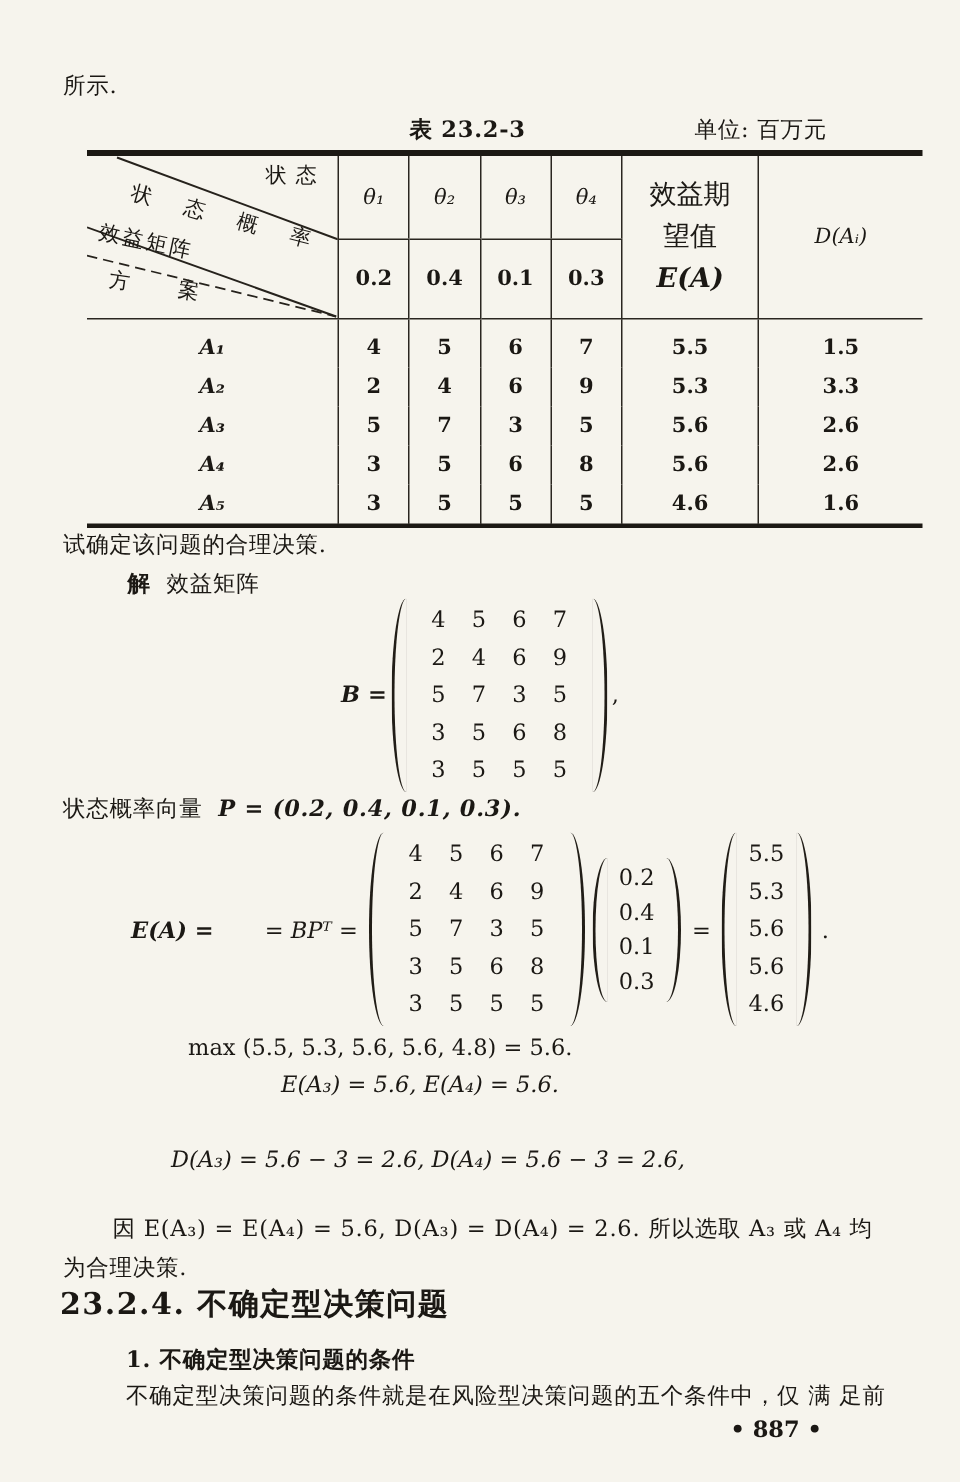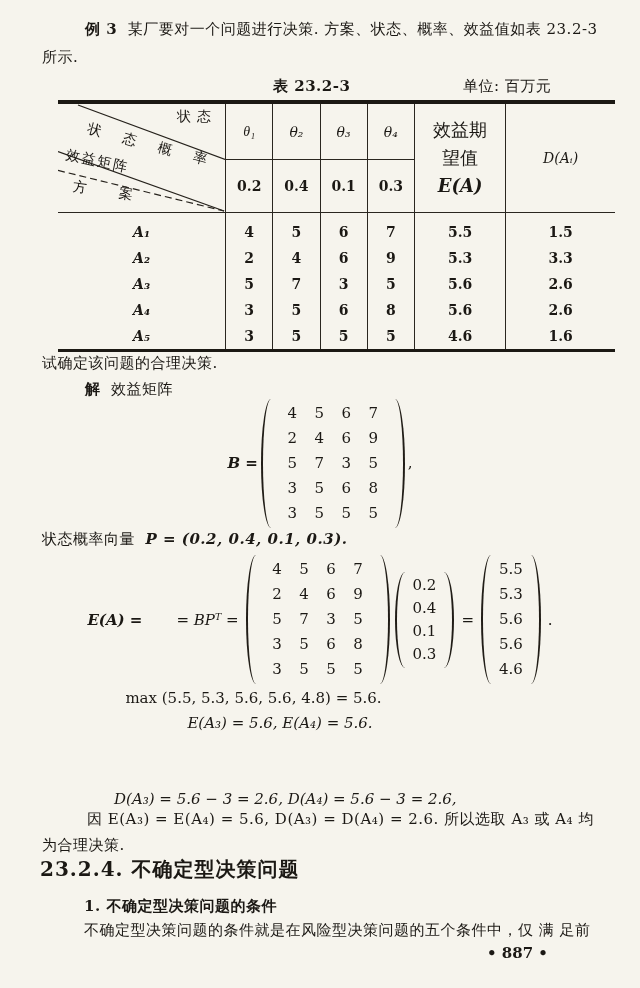--- a/index.html
+++ b/index.html
@@ -54,23 +54,20 @@
   .psm .cells span { height:23px; line-height:23px; }
 
   .eqrow { display:flex; align-items:center; justify-content:center; }
   .heading { font-size:20px; font-weight:bold; letter-spacing:1px; white-space:nowrap; }
 </style>
 </head>
 <body>
 
 <div id="page">
 
-  <div class="abs cnline" style="left:42px; top:20px;">
-    <span style="display:inline-block; width:43px;"></span><b>例 3</b>&nbsp;&nbsp;<span>某厂要对一个问题进行决策. 方案、状态、概率、效益值如表 23.2-3</span>
-  </div>
   <div class="abs cnline" style="left:42px; top:48px;">所示.</div>
 
   <div class="abs bold cnline" style="left:273px; top:77px;">表  23.2-3</div>
   <div class="abs cnline" style="left:463px; top:77px;">单位: 百万元</div>
 
   <table id="dtab">
     <tbody>
         <tr class="rtheta">
       <td class="corner nb hb" rowspan="2" style="width:30%;">
         <div class="cwrap">
@@ -78,21 +75,21 @@
             <line x1="20" y1="1" x2="167" y2="56" stroke="#26221c" stroke-width="1.3"></line>
             <line x1="0" y1="48" x2="166" y2="108" stroke="#26221c" stroke-width="1.3"></line>
             <line x1="0" y1="67" x2="166" y2="108" stroke="#26221c" stroke-width="1.2" stroke-dasharray="7 4"></line>
           </svg>
           <span class="clab state">状态</span>
           <span class="clab sprob">状 态 概 率</span>
           <span class="clab bmx">效益矩阵</span>
           <span class="clab plan">方 案</span>
         </div>
       </td>
-      <td class="th" style="width:8.3%;font-family:Liberation Serif, serif;">θ₁</td>
+      <td class="th" style="width:8.3%;">θ₁</td>
       <td class="th" style="width:8.3%;">θ₂</td>
       <td class="th" style="width:8.3%;margin-left:37px;">θ₃</td>
       <td class="th" style="width:8.3%;">θ₄</td>
       <td class="eh hb" rowspan="2" style="width:16.2%;">
         <div>效益期</div>
         <div>望值</div>
         <div class="ea">E(A)</div>
       </td>
       <td class="dh hb" rowspan="2">D(Aᵢ)</td>
     </tr>
@@ -244,23 +241,23 @@
         <span>5.6</span>
         <span>4.6</span>
       </span>
       <span class="rp"></span>
     </span>
     <span>.</span>
   </div>
 
   <div class="abs" style="left:0; top:689px; width:507px; text-align:center;">max (5.5, 5.3, 5.6, 5.6, 4.8) = 5.6.</div>
   <div class="abs fm" style="left:0; top:714px; width:560px; text-align:center;">E(A₃) = 5.6,  E(A₄) = 5.6.</div>
-  <div class="abs fm" style="left:114px; top:764px;margin-top:26px;">D(A₃) = 5.6 − 3 = 2.6,  D(A₄) = 5.6 − 3 = 2.6,</div>
-
-  <div class="abs cnline" style="left:54px; top:810px; width:575px;">
+  <div class="abs fm" style="left:114px; top:764px;">D(A₃) = 5.6 − 3 = 2.6,  D(A₄) = 5.6 − 3 = 2.6,</div>
+
+  <div class="abs cnline" style="left:42px; top:810px; width:575px;">
     <span style="display:inline-block; width:33px;"></span><span>因 E(A₃) = E(A₄) = 5.6, D(A₃) = D(A₄) = 2.6. 所以选取 A₃ 或 A₄ 均</span>
   </div>
   <div class="abs cnline" style="left:42px; top:836px;">为合理决策.</div>
 
   <div class="abs heading" style="left:40px; top:856px;">23.2.4. 不确定型决策问题</div>
   <div class="abs bold cnline" style="left:84px; top:897px;">1. 不确定型决策问题的条件</div>
   <div class="abs cnline" style="left:84px; top:921px;">不确定型决策问题的条件就是在风险型决策问题的五个条件中，仅 满 足前</div>
 
   <div class="abs bold" style="left:487px; top:944px;">• 887 •</div>
 

